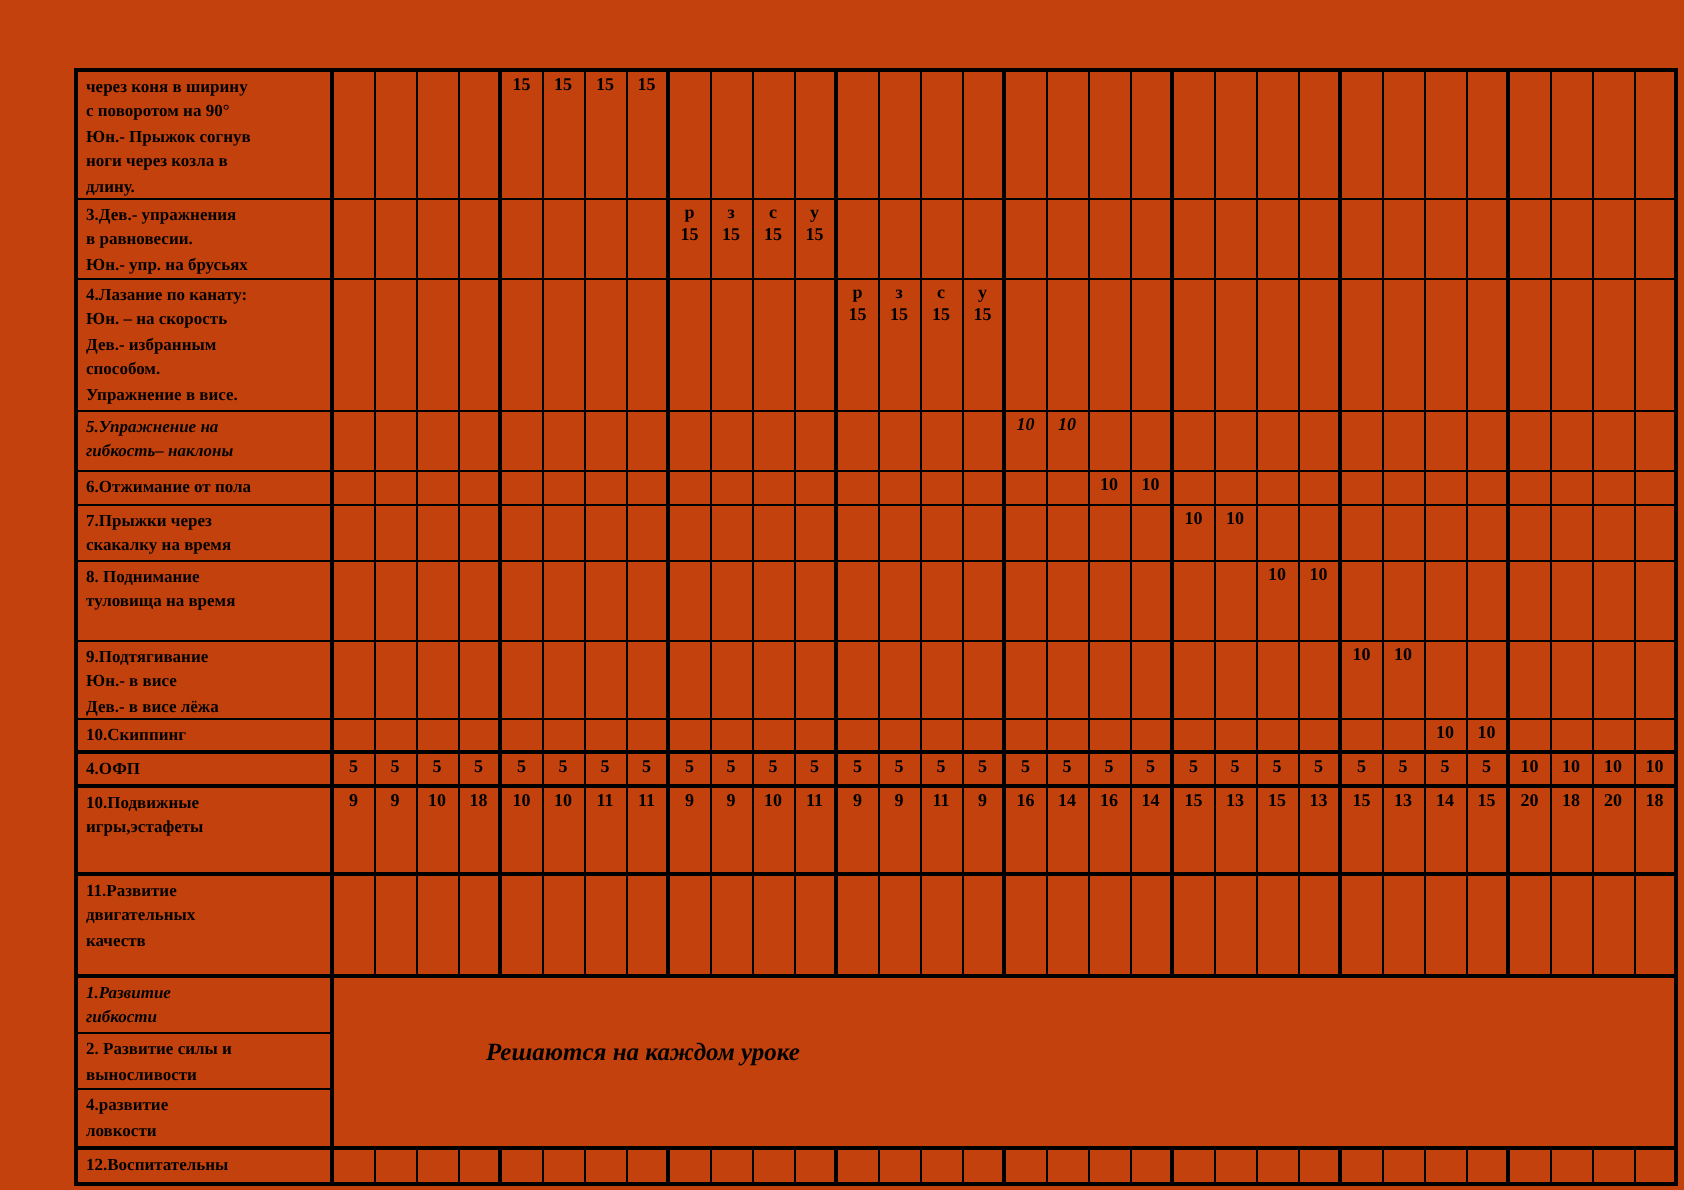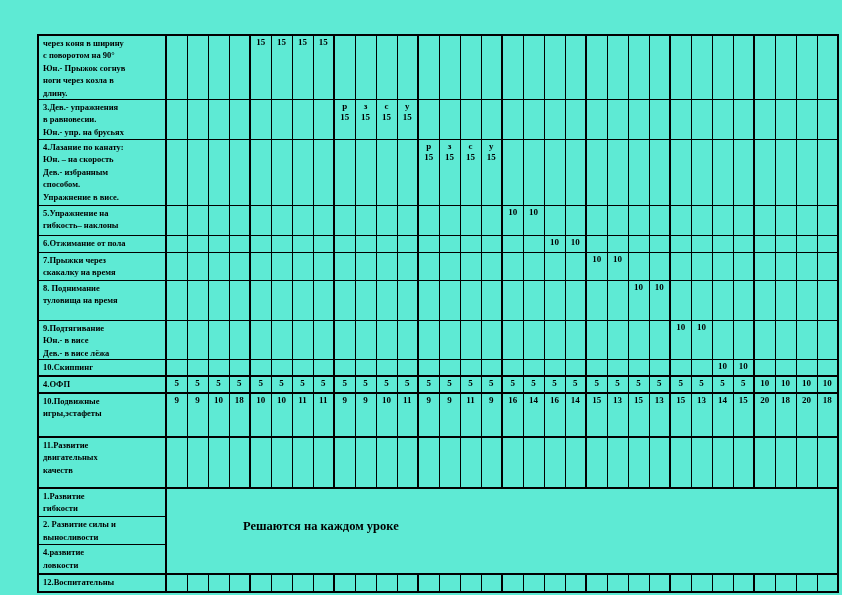--- a/index.html
+++ b/index.html
@@ -1,17 +1,17 @@
 <!DOCTYPE html>
 <html><head>
 <meta charset="utf-8">
 <style>
   html,body{margin:0;padding:0;background:#ffffff;}
   body{width:842px;height:595px;overflow:hidden;font-family:"Liberation Serif",serif;}
-  .sheet{position:relative;width:842px;height:595px;background:#5eead4;}
+  .sheet{position:relative;width:842px;height:595px;background:#c2410c;}
   table.grid{position:absolute;left:37px;top:34px;border-collapse:collapse;table-layout:fixed;width:801px;border:2px solid #000;}
   col.label-col{width:128px;}
   col.data-col{width:21px;}
   th.label{border:1px solid #000;border-right:2px solid #000;text-align:left;vertical-align:top;
            padding:1px 2px 0 4px;font-size:8.5px;font-weight:bold;line-height:12.4px;white-space:pre-line;color:#000;}
   td.cell{border:1px solid #000;vertical-align:top;text-align:center;padding:1px 0 0 0;
           font-size:9px;font-weight:bold;line-height:10.6px;white-space:pre-line;color:#000;}
   td.ge{border-right-width:2px;}
   tr.section th, tr.section td{border-top-width:2px;}
   td.merged{border:1px solid #000000;vertical-align:top;padding:0;}
@@ -174,21 +174,21 @@
           <td class="cell ge"></td>
           <td class="cell"></td>
           <td class="cell"></td>
           <td class="cell"></td>
           <td class="cell ge"></td>
           <td class="cell"></td>
           <td class="cell"></td>
           <td class="cell"></td>
           <td class="cell ge"></td>
         </tr>
-        <tr style="height: 30px;">
+        <tr style="height: 30px; font-style: italic;">
           <th class="label">5.Упражнение на
 гибкость– наклоны</th>
           <td class="cell"></td>
           <td class="cell"></td>
           <td class="cell"></td>
           <td class="cell ge"></td>
           <td class="cell"></td>
           <td class="cell"></td>
           <td class="cell"></td>
           <td class="cell ge"></td>
@@ -497,21 +497,21 @@
           <td class="cell ge"></td>
           <td class="cell"></td>
           <td class="cell"></td>
           <td class="cell"></td>
           <td class="cell ge"></td>
           <td class="cell"></td>
           <td class="cell"></td>
           <td class="cell"></td>
           <td class="cell ge"></td>
         </tr>
-        <tr class="section" style="height: 29px;">
+        <tr class="section" style="height: 29px; font-style: italic;">
           <th class="label">1.Развитие
 гибкости</th>
           <td class="merged" colspan="32" rowspan="3">
             <div class="note">Решаются на каждом уроке</div>
           </td>
         </tr>
         <tr style="height: 28px;">
           <th class="label">2. Развитие силы и
 выносливости</th>
         </tr>

